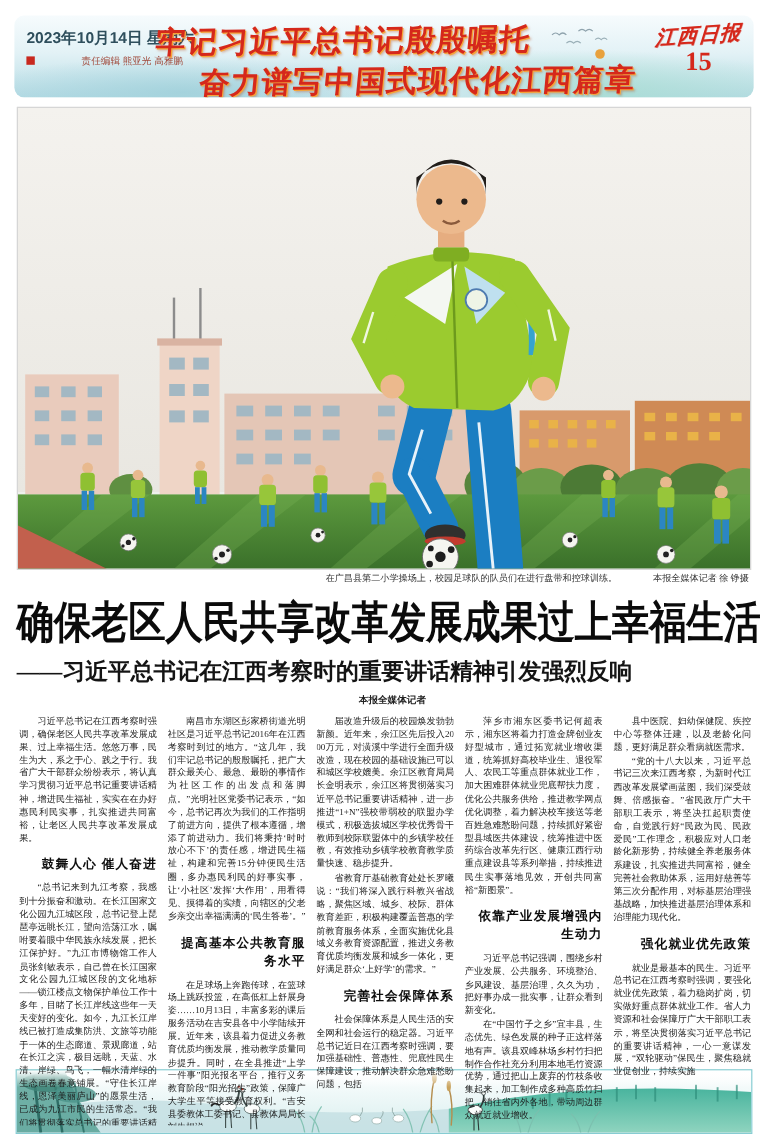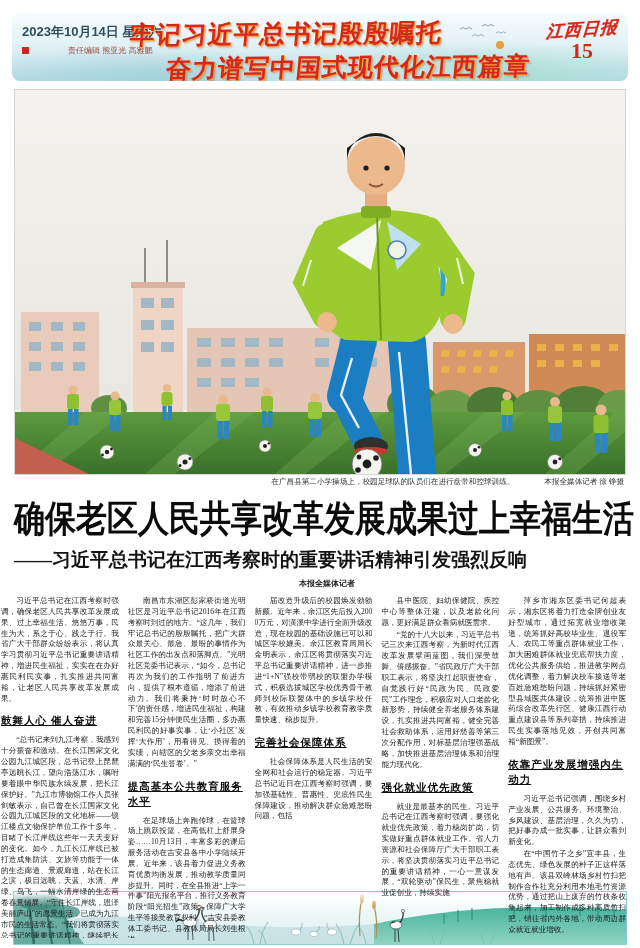--- a/index.html
+++ b/index.html
@@ -46,25 +46,25 @@
   .caption-credit{margin-right:2px;}
   
   .headline-main{position:absolute;left:14px;right:14px;top:494px;text-align:center;
     font-family:"Liberation Sans","DejaVu Sans",sans-serif;font-weight:900;font-size:31px;
     letter-spacing:0px;color:#0b0b0b;white-space:nowrap;transform:scaleY(1.18);transform-origin:top;}
   .headline-sub{position:absolute;left:14px;right:14px;top:547px;
     font-family:"Liberation Serif",serif;font-weight:bold;font-size:19px;color:#141414;white-space:nowrap;}
   .byline{position:absolute;left:28px;right:14px;top:578px;text-align:center;
     font-family:"Liberation Sans",sans-serif;font-weight:bold;font-size:8px;color:#222;}
   
-  .columns{position:absolute;left:1px;right:14px;top:596px;height:342px;display:flex;gap:9px;overflow:hidden;}
+  .columns{position:absolute;left:16px;right:14px;top:596px;height:342px;display:flex;gap:9px;overflow:hidden;}
   .col{flex:1 1 0;min-width:0;font-size:7.6px;line-height:1.43;text-align:justify;color:#1c1c1c;overflow:hidden;}
   .para{margin:0 0 1px 0;text-indent:2em;word-break:break-all;}
   .colhead{font-family:"Liberation Sans",sans-serif;font-size:10.5px;font-weight:800;color:#0d0d0d;
-    text-align:left;margin:9px 0 7px 0;letter-spacing:1px;text-decoration:underline;}
+    text-align:right;margin:9px 0 7px 0;letter-spacing:1px;}
   
   .footer-strip{position:absolute;left:13px;right:13px;bottom:3px;height:52px;border:1px solid #86ccd2;
     overflow:hidden;background:linear-gradient(180deg,#ffffff 0%,#eef8f8 40%,#d9eeee 100%);z-index:0;}
   .footer-strip svg{display:block;}
   .columns{z-index:2;}
   .caption-row,.headline-main,.headline-sub,.byline{z-index:2;}
 </style>
 </head>
 <body>
 
@@ -442,28 +442,29 @@
       <h3 class="colhead">鼓舞人心 催人奋进</h3>
       <p class="para">“总书记来到九江考察，我感到十分振奋和激动。在长江国家文化公园九江城区段，总书记登上琵琶亭远眺长江，望向浩荡江水，嘱咐要着眼中华民族永续发展，把长江保护好。”九江市博物馆工作人员张剑敏表示，自己曾在长江国家文化公园九江城区段的文化地标——锁江楼点文物保护单位工作十多年，目睹了长江岸线这些年一天天变好的变化。如今，九江长江岸线已被打造成集防洪、文旅等功能于一体的生态廊道、景观廊道，站在长江之滨，极目远眺，天蓝、水清、岸绿、鸟飞，一幅水清岸绿的生态画卷春意铺展。“守住长江岸线，恩泽美丽庐山”的愿景生活，已成为九江市民的生活常态。“我们将贯彻落实总书记的重要讲话精神，继续把长江保护好，让人民群众永享一江清水。”张剑敏说。</p>
     </div>
     <div class="col">
       <p class="para">南昌市东湖区彭家桥街道光明社区是习近平总书记2016年在江西考察时到过的地方。“这几年，我们牢记总书记的殷殷嘱托，把广大群众最关心、最急、最盼的事情作为社区工作的出发点和落脚点。”光明社区党委书记表示，“如今，总书记再次为我们的工作指明了前进方向，提供了根本遵循，增添了前进动力。我们将秉持‘时时放心不下’的责任感，增进民生福祉，构建和完善15分钟便民生活圈，多办惠民利民的好事实事，让‘小社区’发挥‘大作用’，用看得见、摸得着的实绩，向辖区的父老乡亲交出幸福满满的‘民生答卷’。”</p>
       <h3 class="colhead">提高基本公共教育服务水平</h3>
       <p class="para">在足球场上奔跑传球，在篮球场上跳跃投篮，在高低杠上舒展身姿……10月13日，丰富多彩的课后服务活动在吉安县各中小学陆续开展。近年来，该县着力促进义务教育优质均衡发展，推动教学质量同步提升。同时，在全县推进“上学一件事”阳光报名平台，推行义务教育阶段“阳光招生”政策，保障广大学生平等接受教育权利。“吉安县委教体工委书记、县教体局局长刘生根说。</p>
     </div>
     <div class="col">
       <p class="para">届改造升级后的校园焕发勃勃新颜。近年来，余江区先后投入2000万元，对潢溪中学进行全面升级改造，现在校园的基础设施已可以和城区学校媲美。余江区教育局局长金明表示，余江区将贯彻落实习近平总书记重要讲话精神，进一步推进“1+N”强校带弱校的联盟办学模式，积极选拔城区学校优秀骨干教师到校际联盟体中的乡镇学校任教，有效推动乡镇学校教育教学质量快速、稳步提升。</p>
+      <p class="para">省教育厅基础教育处处长罗曦说：“我们将深入践行科教兴省战略，聚焦区域、城乡、校际、群体教育差距，积极构建覆盖普惠的学前教育服务体系，全面实施优化县域义务教育资源配置，推进义务教育优质均衡发展和城乡一体化，更好满足群众‘上好学’的需求。”</p>
       <h3 class="colhead">完善社会保障体系</h3>
       <p class="para">社会保障体系是人民生活的安全网和社会运行的稳定器。习近平总书记近日在江西考察时强调，要加强基础性、普惠性、兜底性民生保障建设，推动解决群众急难愁盼问题，包括</p>
+    </div>
+    <div class="col">
+      <p class="para">萍乡市湘东区委书记何超表示，湘东区将着力打造金牌创业友好型城市，通过拓宽就业增收渠道，统筹抓好高校毕业生、退役军人、农民工等重点群体就业工作，加大困难群体就业兜底帮扶力度，优化公共服务供给，推进教学网点优化调整，着力解决校车接送等老百姓急难愁盼问题，持续抓好紧密型县域医共体建设，统筹推进中医药综合改革先行区、健康江西行动重点建设县等系列举措，持续推进民生实事落地见效，开创共同富裕“新图景”。</p>
+      <h3 class="colhead">依靠产业发展增强内生动力</h3>
+      <p class="para">习近平总书记强调，围绕乡村产业发展、公共服务、环境整治、乡风建设、基层治理，久久为功，把好事办成一批实事，让群众看到新变化。</p>
+      <p class="para">在“中国竹子之乡”宜丰县，生态优先、绿色发展的种子正这样落地有声。该县双峰林场乡村竹扫把制作合作社充分利用本地毛竹资源优势，通过把山上废弃的竹枝条收集起来，加工制作成多种高质竹扫把，销往省内外各地，带动周边群众就近就业增收。</p>
     </div>
     <div class="col">
       <p class="para">县中医院、妇幼保健院、疾控中心等整体迁建，以及老龄化问题，更好满足群众看病就医需求。</p>
       <p class="para">“党的十八大以来，习近平总书记三次来江西考察，为新时代江西改革发展擘画蓝图，我们深受鼓舞、倍感振奋。”省民政厅广大干部职工表示，将坚决扛起职责使命，自觉践行好“民政为民、民政爱民”工作理念，积极应对人口老龄化新形势，持续健全养老服务体系建设，扎实推进共同富裕，健全完善社会救助体系，运用好慈善等第三次分配作用，对标基层治理强基战略，加快推进基层治理体系和治理能力现代化。</p>
       <h3 class="colhead">强化就业优先政策</h3>
       <p class="para">就业是最基本的民生。习近平总书记在江西考察时强调，要强化就业优先政策，着力稳岗扩岗，切实做好重点群体就业工作。省人力资源和社会保障厅广大干部职工表示，将坚决贯彻落实习近平总书记的重要讲话精神，一心一意谋发展，“双轮驱动”保民生，聚焦稳就业促创业，持续实施</p>
     </div>
-    <div class="col">
-      <p class="para">萍乡市湘东区委书记何超表示，湘东区将着力打造金牌创业友好型城市，通过拓宽就业增收渠道，统筹抓好高校毕业生、退役军人、农民工等重点群体就业工作，加大困难群体就业兜底帮扶力度，优化公共服务供给，推进教学网点优化调整，着力解决校车接送等老百姓急难愁盼问题，持续抓好紧密型县域医共体建设，统筹推进中医药综合改革先行区、健康江西行动重点建设县等系列举措，持续推进民生实事落地见效，开创共同富裕“新图景”。</p>
-      <h3 class="colhead">依靠产业发展增强内生动力</h3>
-      <p class="para">习近平总书记强调，围绕乡村产业发展、公共服务、环境整治、乡风建设、基层治理，久久为功，把好事办成一批实事，让群众看到新变化。</p>
-      <p class="para">在“中国竹子之乡”宜丰县，生态优先、绿色发展的种子正这样落地有声。该县双峰林场乡村竹扫把制作合作社充分利用本地毛竹资源优势，通过把山上废弃的竹枝条收集起来，加工制作成多种高质竹扫把，销往省内外各地，带动周边群众就近就业增收。</p>
-    </div>
   </div>
 
 </body></html>

